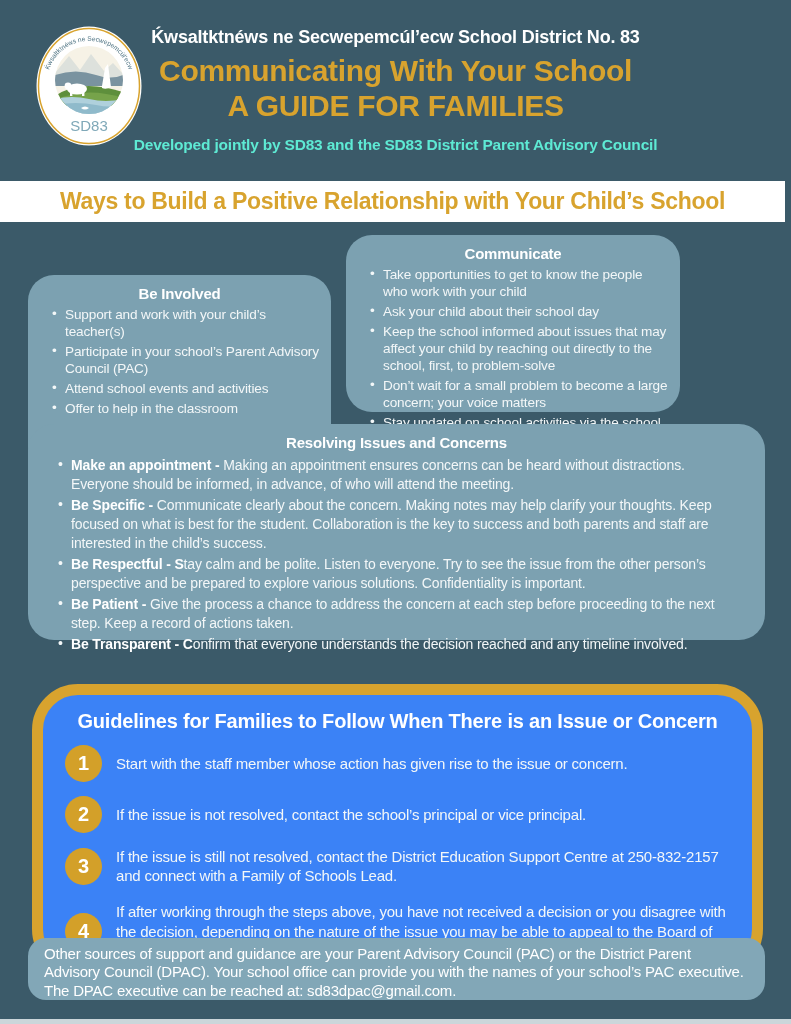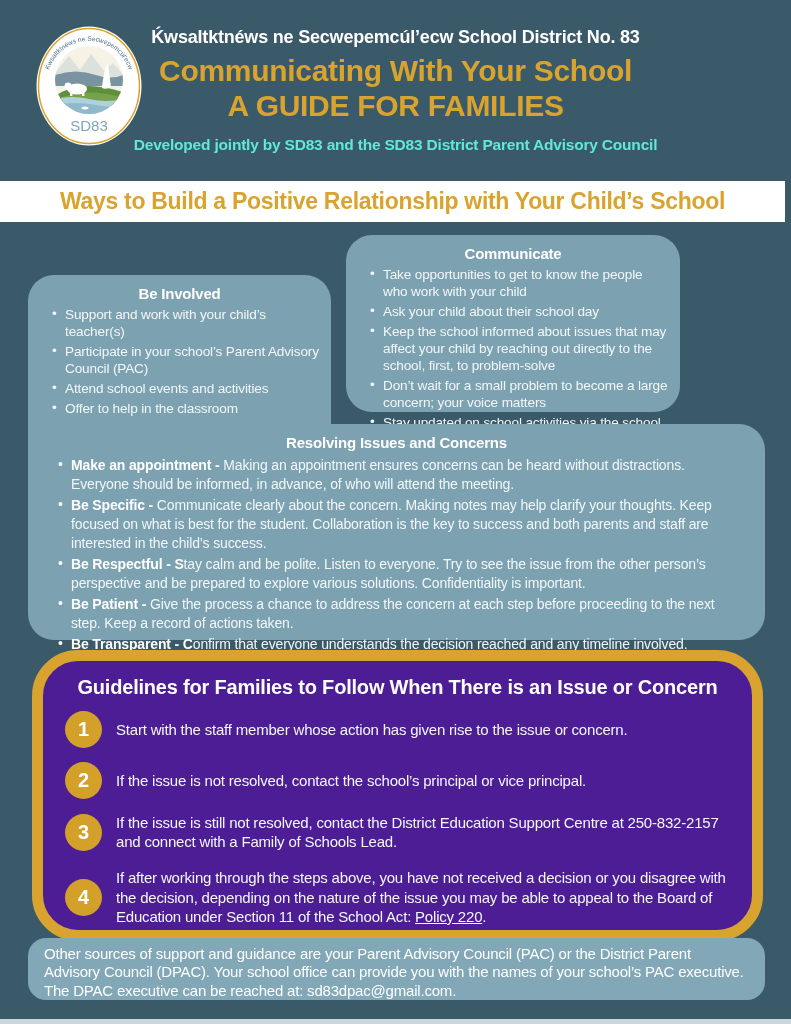--- a/index.html
+++ b/index.html
@@ -36,23 +36,23 @@
     position:relative; padding-left:13px; font-size:13.6px; line-height:1.25;
     letter-spacing:-0.15px; margin-bottom:3px;
   }
   .bullets li::before { content:"\2022"; position:absolute; left:0; top:-1px; }
   .box-resolving .bullets { padding:0 22px 0 30px; }
   .box-resolving .bullets li { font-size:14px; line-height:1.36; margin-bottom:2px; }
   .bullets b { font-weight:700; color:#FFFFFF; }
 
   
   .guidelines {
-    position:absolute; left:32px; top:650px; width:731px; height:291px;
+    position:absolute; left:32px; top:684px; width:731px; height:291px;
     box-sizing:border-box; border:11px solid #D8A32E; border-radius:46px;
-    background:#4c1d95;
+    background:#3b82f6;
   }
   .guidelines h2 {
     margin:15px 18px 0; text-align:center; font-size:20px; font-weight:700;
     color:#FFFFFF; letter-spacing:-0.2px;
   }
   .step { display:flex; align-items:center; gap:14px; margin:0 24px 0 22px; }
   .step-1 { margin-top:12px; } .step-2 { margin-top:14px; }
   .step-3 { margin-top:14px; } .step-4 { margin-top:17px; }
   .step-num {
     flex:0 0 37px; width:37px; height:37px; border-radius:50%;

